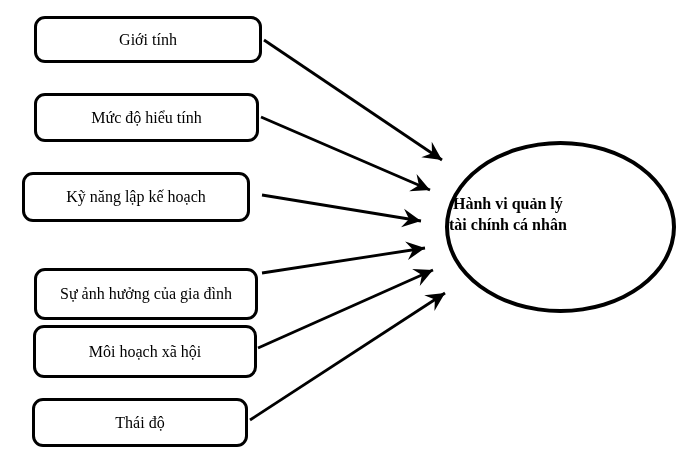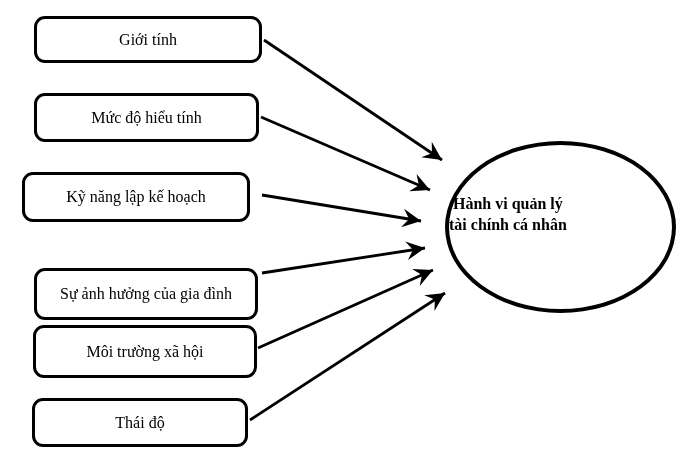--- a/index.html
+++ b/index.html
@@ -90,21 +90,21 @@
   <div class="factor-box fb-1">
     <span>Mức độ hiểu tính</span>
   </div>
   <div class="factor-box fb-2">
     <span>Kỹ năng lập kế hoạch</span>
   </div>
   <div class="factor-box fb-3">
     <span>Sự ảnh hưởng của gia đình</span>
   </div>
   <div class="factor-box fb-4">
-    <span>Môi trường xã hội</span>
+    <span>Môi hoạch xã hội</span>
   </div>
   <div class="factor-box fb-5">
     <span>Thái độ</span>
   </div>
 
   <div class="outcome-ellipse">
     <div class="outcome-text">
       <div>Hành vi quản lý</div>
       <div>tài chính cá nhân</div>
     </div>

